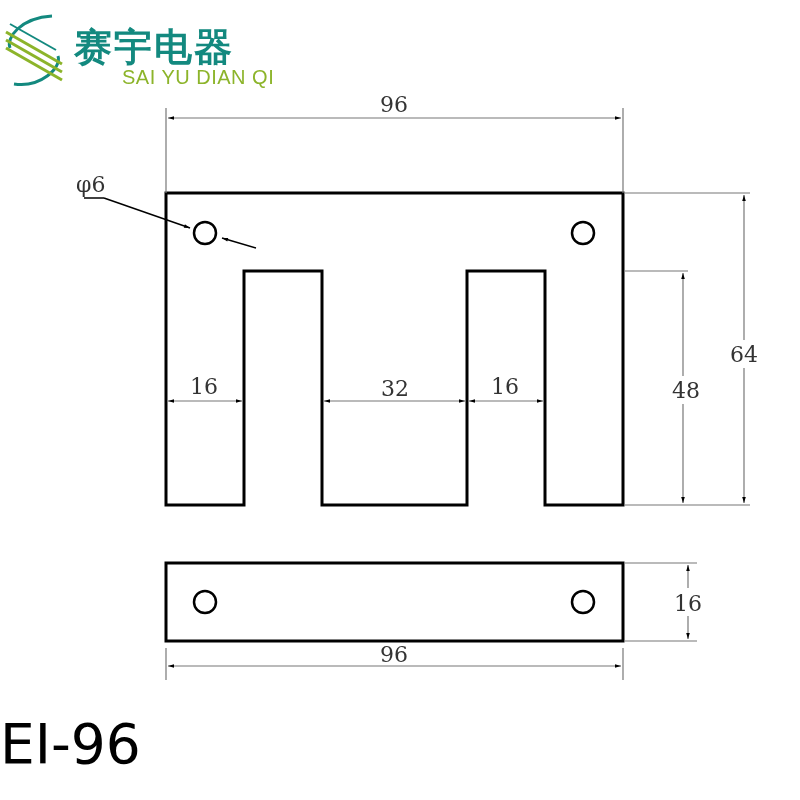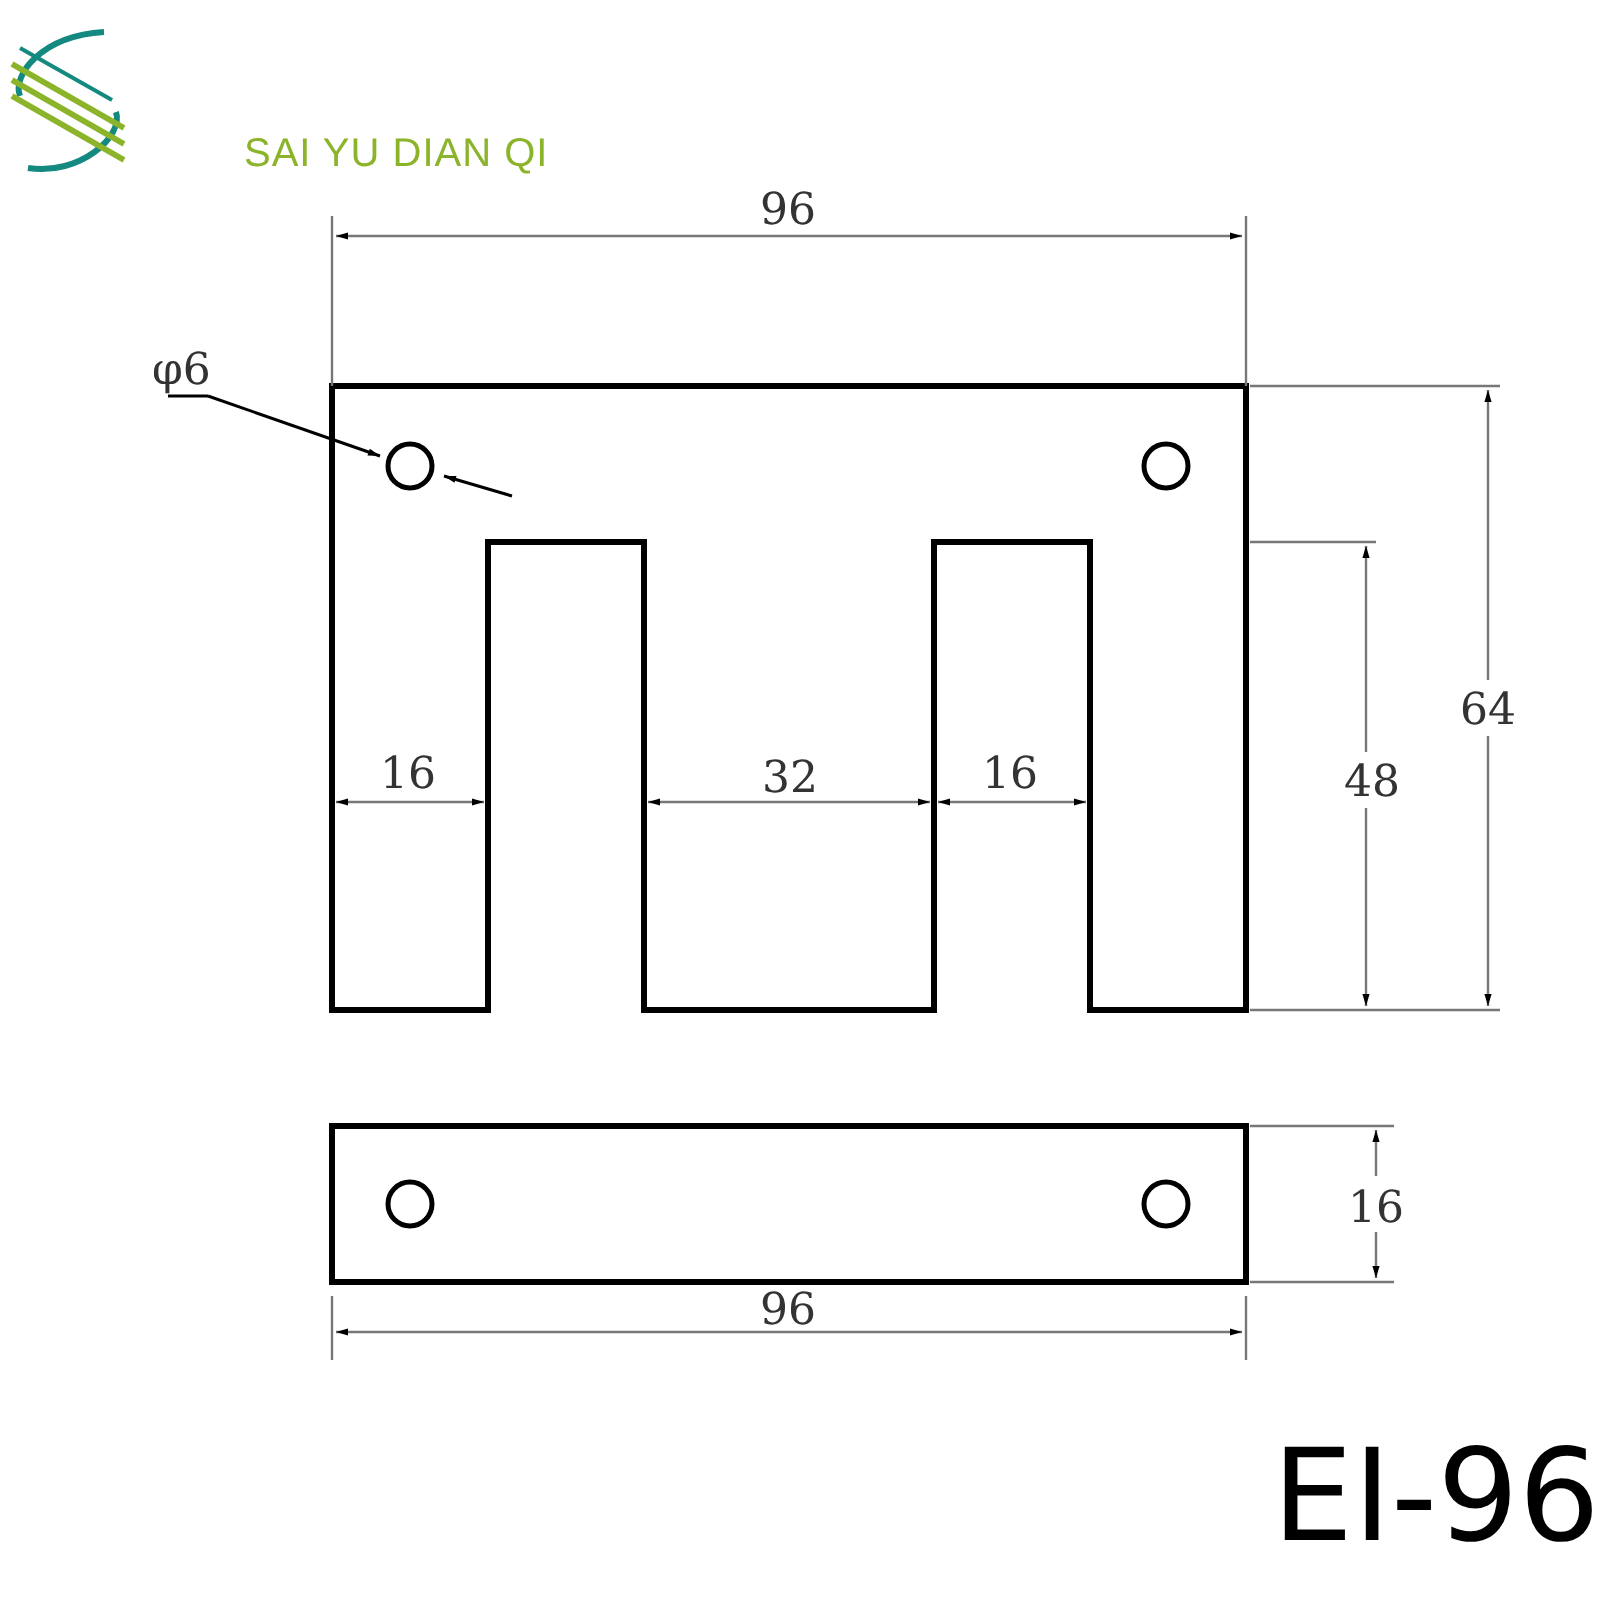--- a/index.html
+++ b/index.html
@@ -2,34 +2,35 @@
 <html><head>
 <meta charset="utf-8">
 <style>
   html, body { margin:0; padding:0; background:#ffffff; }
   body { width:800px; height:800px; position:relative; overflow:hidden; font-family:"DejaVu Serif", serif; }
   .logo { position:absolute; left:0; top:0; width:300px; height:100px; }
   .logo-cn { position:absolute; left:74px; top:22px; font-family:"DejaVu Sans", sans-serif; font-size:38px; font-weight:bold; color:#13897f; letter-spacing:2px; }
   .logo-en { position:absolute; left:122px; top:66px; font-family:"Liberation Sans", sans-serif; font-size:20px; color:#8cb42a; letter-spacing:0.5px; }
   svg.drawing { position:absolute; left:0; top:0; }
   .dimtxt { font-family:"DejaVu Serif", serif; font-size:22px; fill:#333; }
-  .title { position:absolute; left:0; width:800px; top:712px; text-align:right; font-family:"DejaVu Sans", sans-serif; font-size:64px; color:#000; }
+  .title { position:absolute; left:0; width:800px; top:712px; text-align:left; font-family:"DejaVu Sans", sans-serif; font-size:55px; color:#000; }
 </style>
 </head>
 <body>
 
 <div class="logo">
   <svg width="70" height="90" style="position:absolute;left:0;top:8px">
     <path d="M52 8 C20 10, 6 30, 10 40" stroke="#13897f" stroke-width="3" fill="none"></path>
     <path d="M14 76 C40 80, 62 60, 58 48" stroke="#13897f" stroke-width="3" fill="none"></path>
     <line x1="6" y1="24" x2="62" y2="56" stroke="#8cb42a" stroke-width="3"></line>
     <line x1="6" y1="32" x2="62" y2="64" stroke="#8cb42a" stroke-width="3"></line>
     <line x1="6" y1="40" x2="62" y2="72" stroke="#8cb42a" stroke-width="3"></line>
     <line x1="10" y1="16" x2="56" y2="42" stroke="#13897f" stroke-width="2"></line>
   </svg>
+  <div class="logo-cn">赛宇电器</div>
   <div class="logo-en">SAI YU DIAN QI</div>
 </div>
 
 <svg class="drawing" width="800" height="800">
   <defs>
     <marker id="arr" viewBox="0 0 10 10" refX="10" refY="5" markerWidth="12" markerHeight="6" orient="auto-start-reverse" markerUnits="userSpaceOnUse">
       <path d="M0 2 L10 5 L0 8 Z" fill="#000"></path>
     </marker>
   </defs>
 

